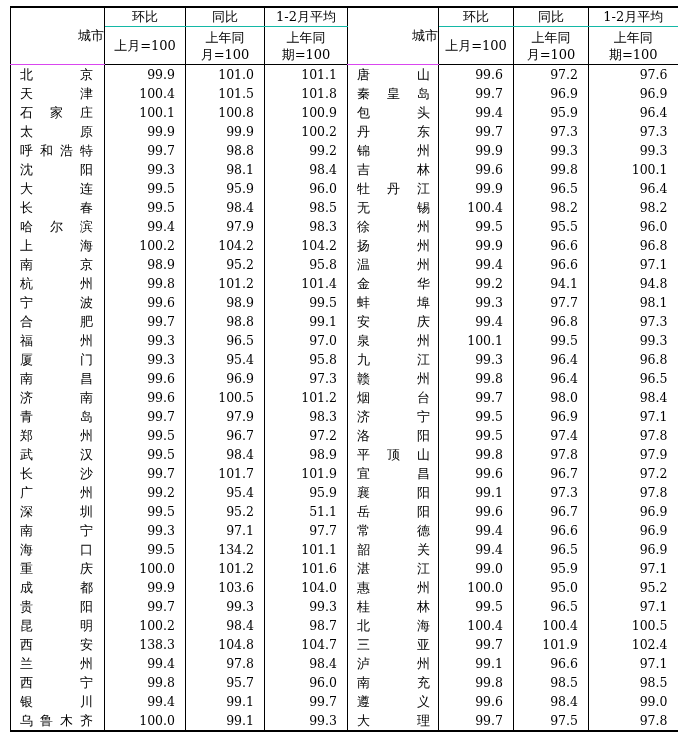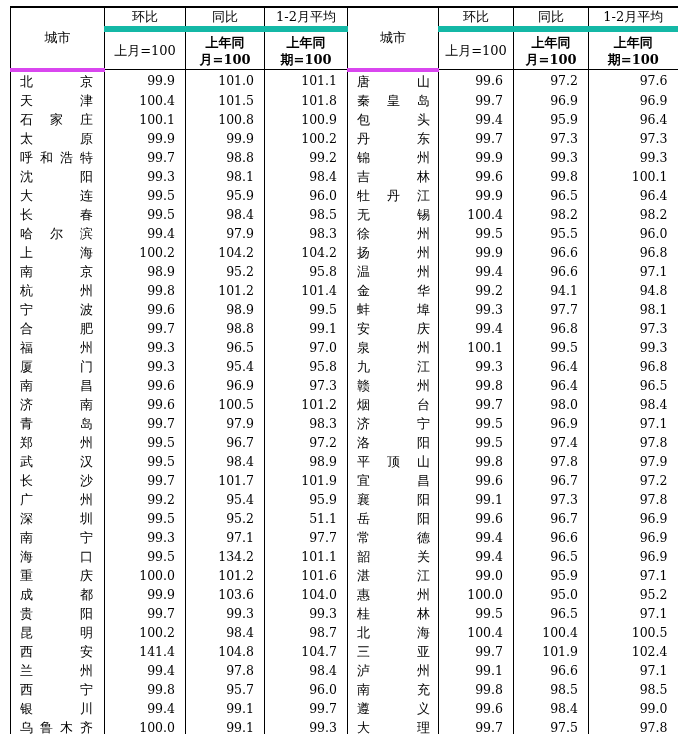--- a/index.html
+++ b/index.html
@@ -32,35 +32,35 @@
     font-weight: normal;
     padding: 0;
     overflow: hidden;
     white-space: nowrap;
   }
   table.idx tr > *:last-child {
     border-right: none;
   }
   
   thead th { text-align: center; vertical-align: middle; }
-  thead tr.h1 th.split { height: 16px; border-bottom: 6px solid #14b8a6; }
+  thead tr.h1 th.split { height: 16px; border-bottom: 1px solid #14b8a6; }
   thead tr.h2 th { height: 37px; border-bottom: 1px solid #000; line-height: 17px; }
-  thead th.citycell { border-bottom: 4px solid #d946ef; vertical-align: middle; }
+  thead th.citycell { border-bottom: 1px solid #d946ef; vertical-align: middle; text-align: right; }
   
   tbody td { height: 19px; line-height: 19px; }
   tbody td.num { text-align: right; padding-right: 10px; font-size: 12.5px; }
   tbody td.city { text-align: left; padding-left: 9px; }
   .cname {
     display: inline-block;
     width: 73px;
     text-align: justify;
     text-align-last: justify;
     -moz-text-align-last: justify;
   }
-  .hline { display: block; line-height: 17px; font-weight: bold; }
+  .hline { display: block; line-height: 17px; }
 </style>
 </head>
 <body>
 
 <div class="page">
   <table class="idx">
     <colgroup>
       <col style="width:94px">
         <col style="width:81px">
         <col style="width:79px">
@@ -398,21 +398,21 @@
           <td class="num">100.2</td>
           <td class="num">98.4</td>
           <td class="num">98.7</td>
           <td class="city"><span class="cname">北海</span></td>
           <td class="num">100.4</td>
           <td class="num">100.4</td>
           <td class="num">100.5</td>
         </tr>
         <tr>
           <td class="city"><span class="cname">西安</span></td>
-          <td class="num">141.4</td>
+          <td class="num">138.3</td>
           <td class="num">104.8</td>
           <td class="num">104.7</td>
           <td class="city"><span class="cname">三亚</span></td>
           <td class="num">99.7</td>
           <td class="num">101.9</td>
           <td class="num">102.4</td>
         </tr>
         <tr>
           <td class="city"><span class="cname">兰州</span></td>
           <td class="num">99.4</td>

